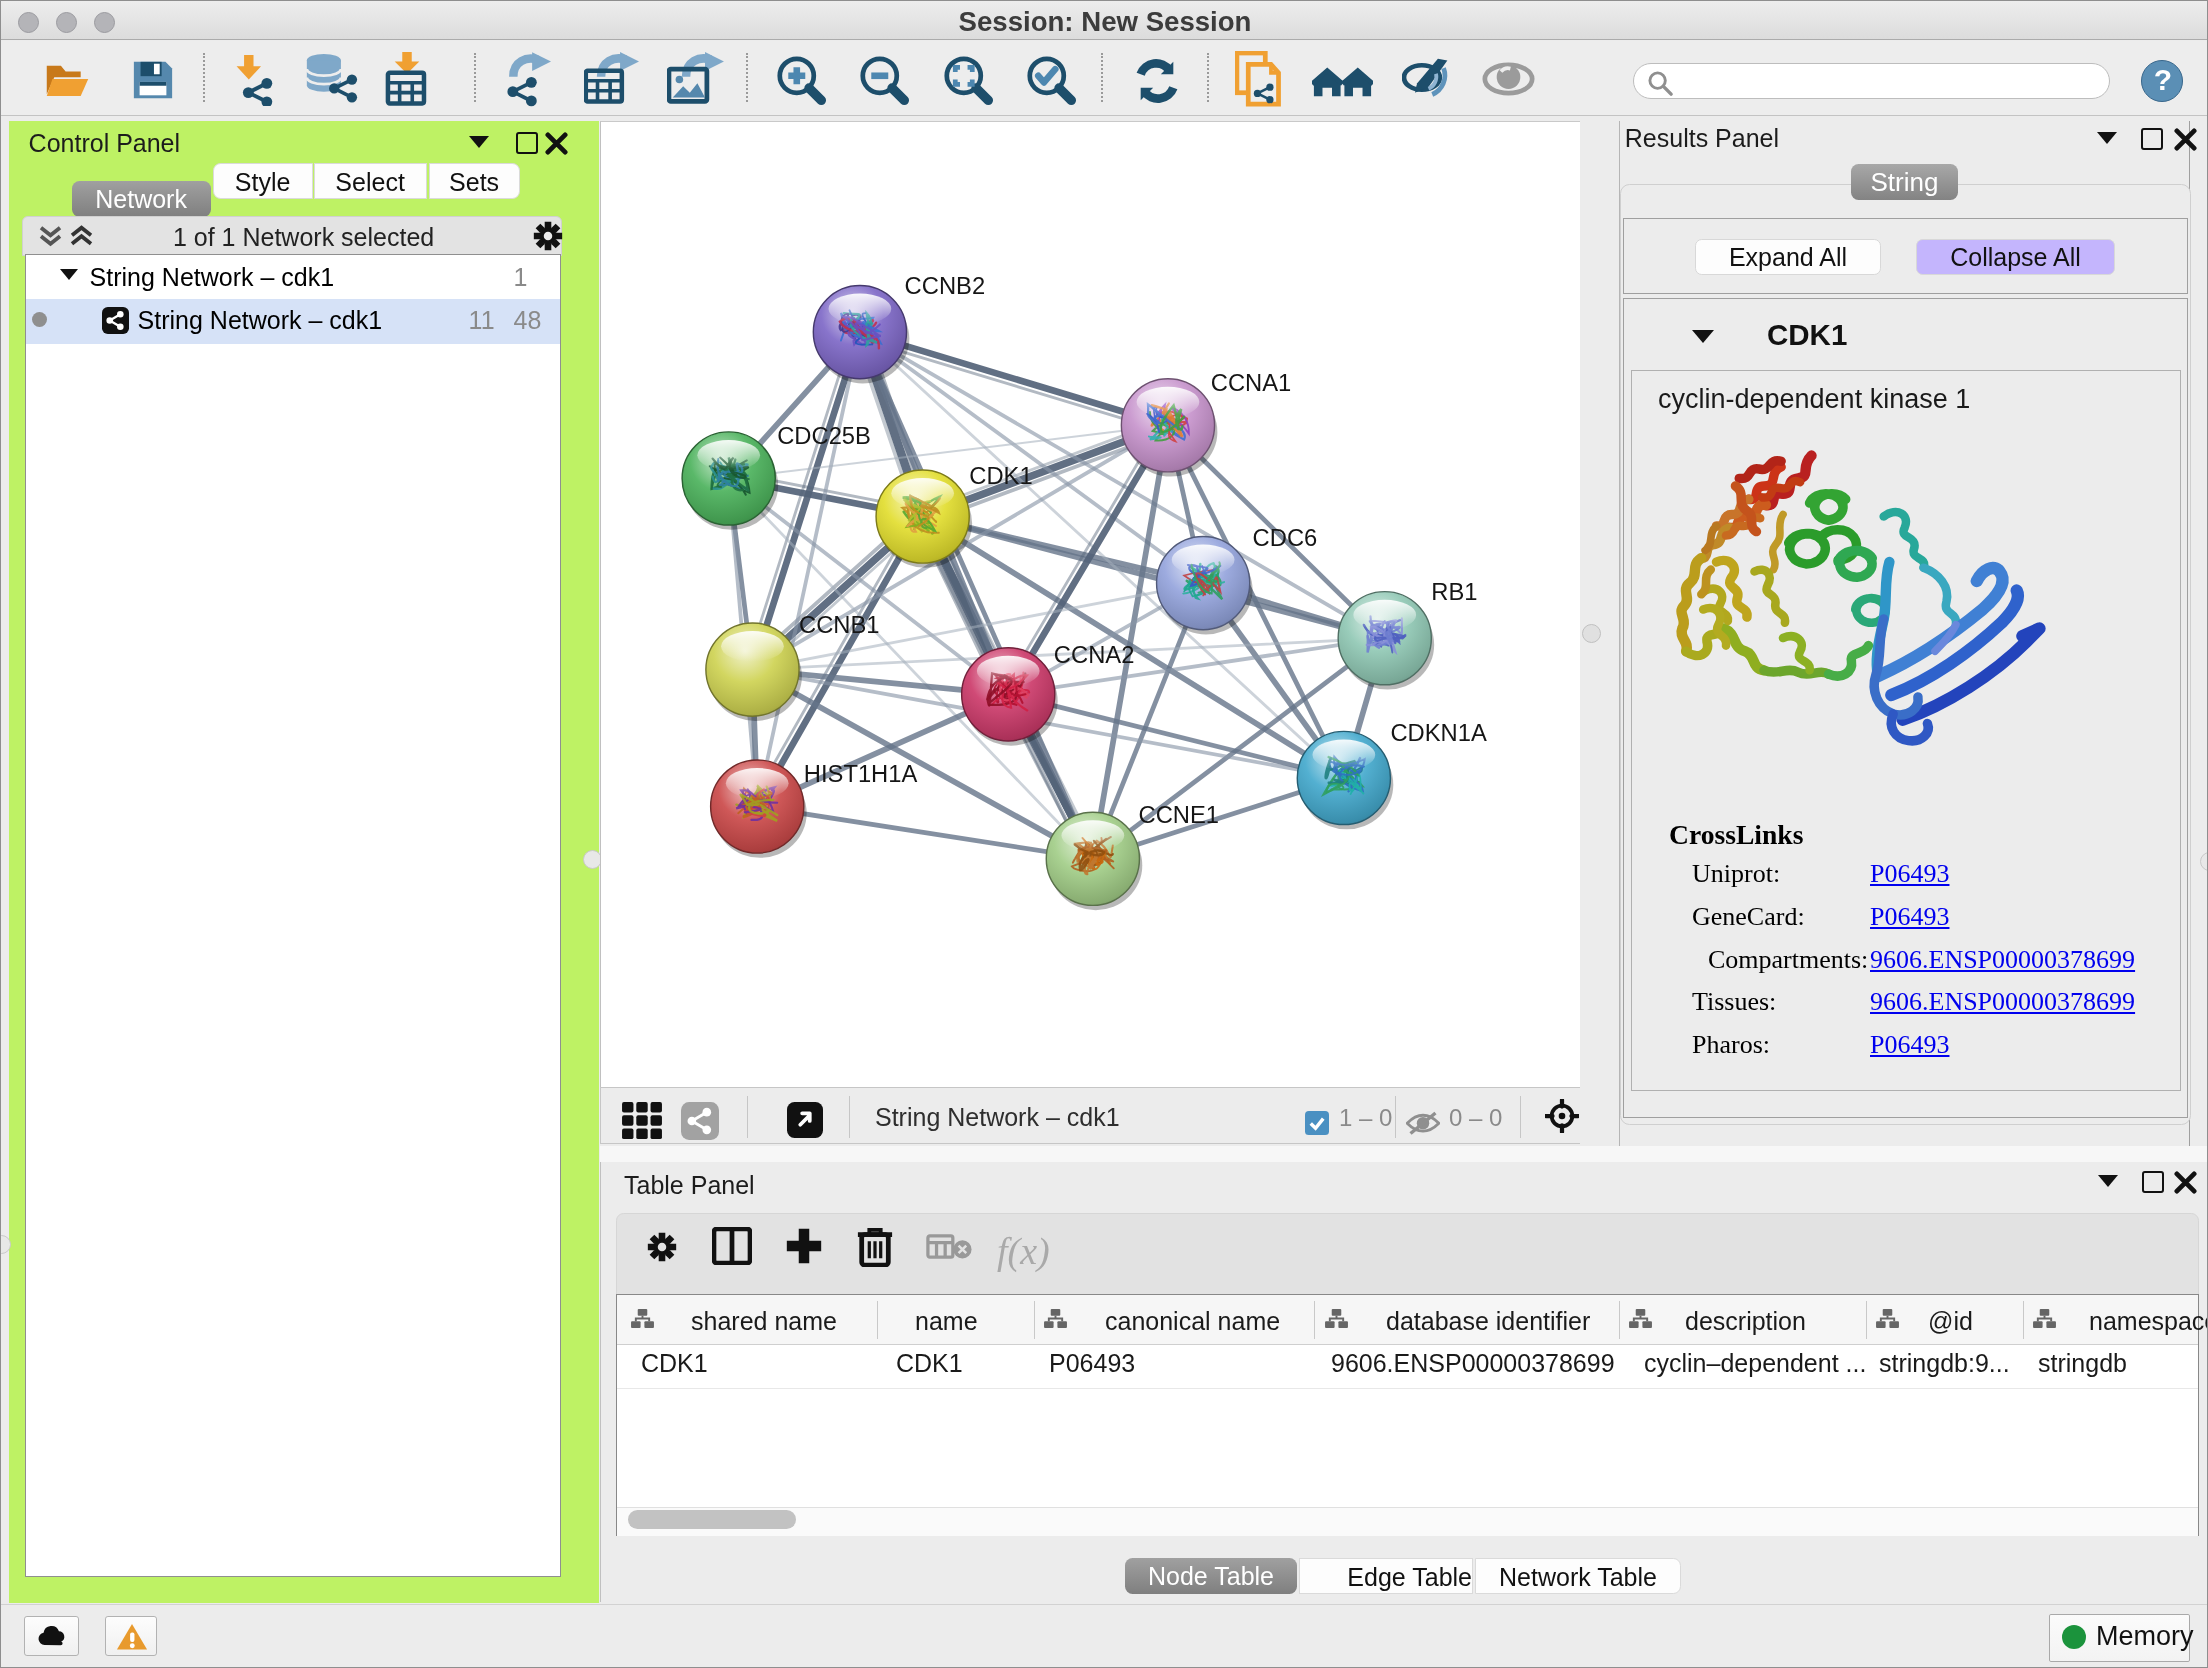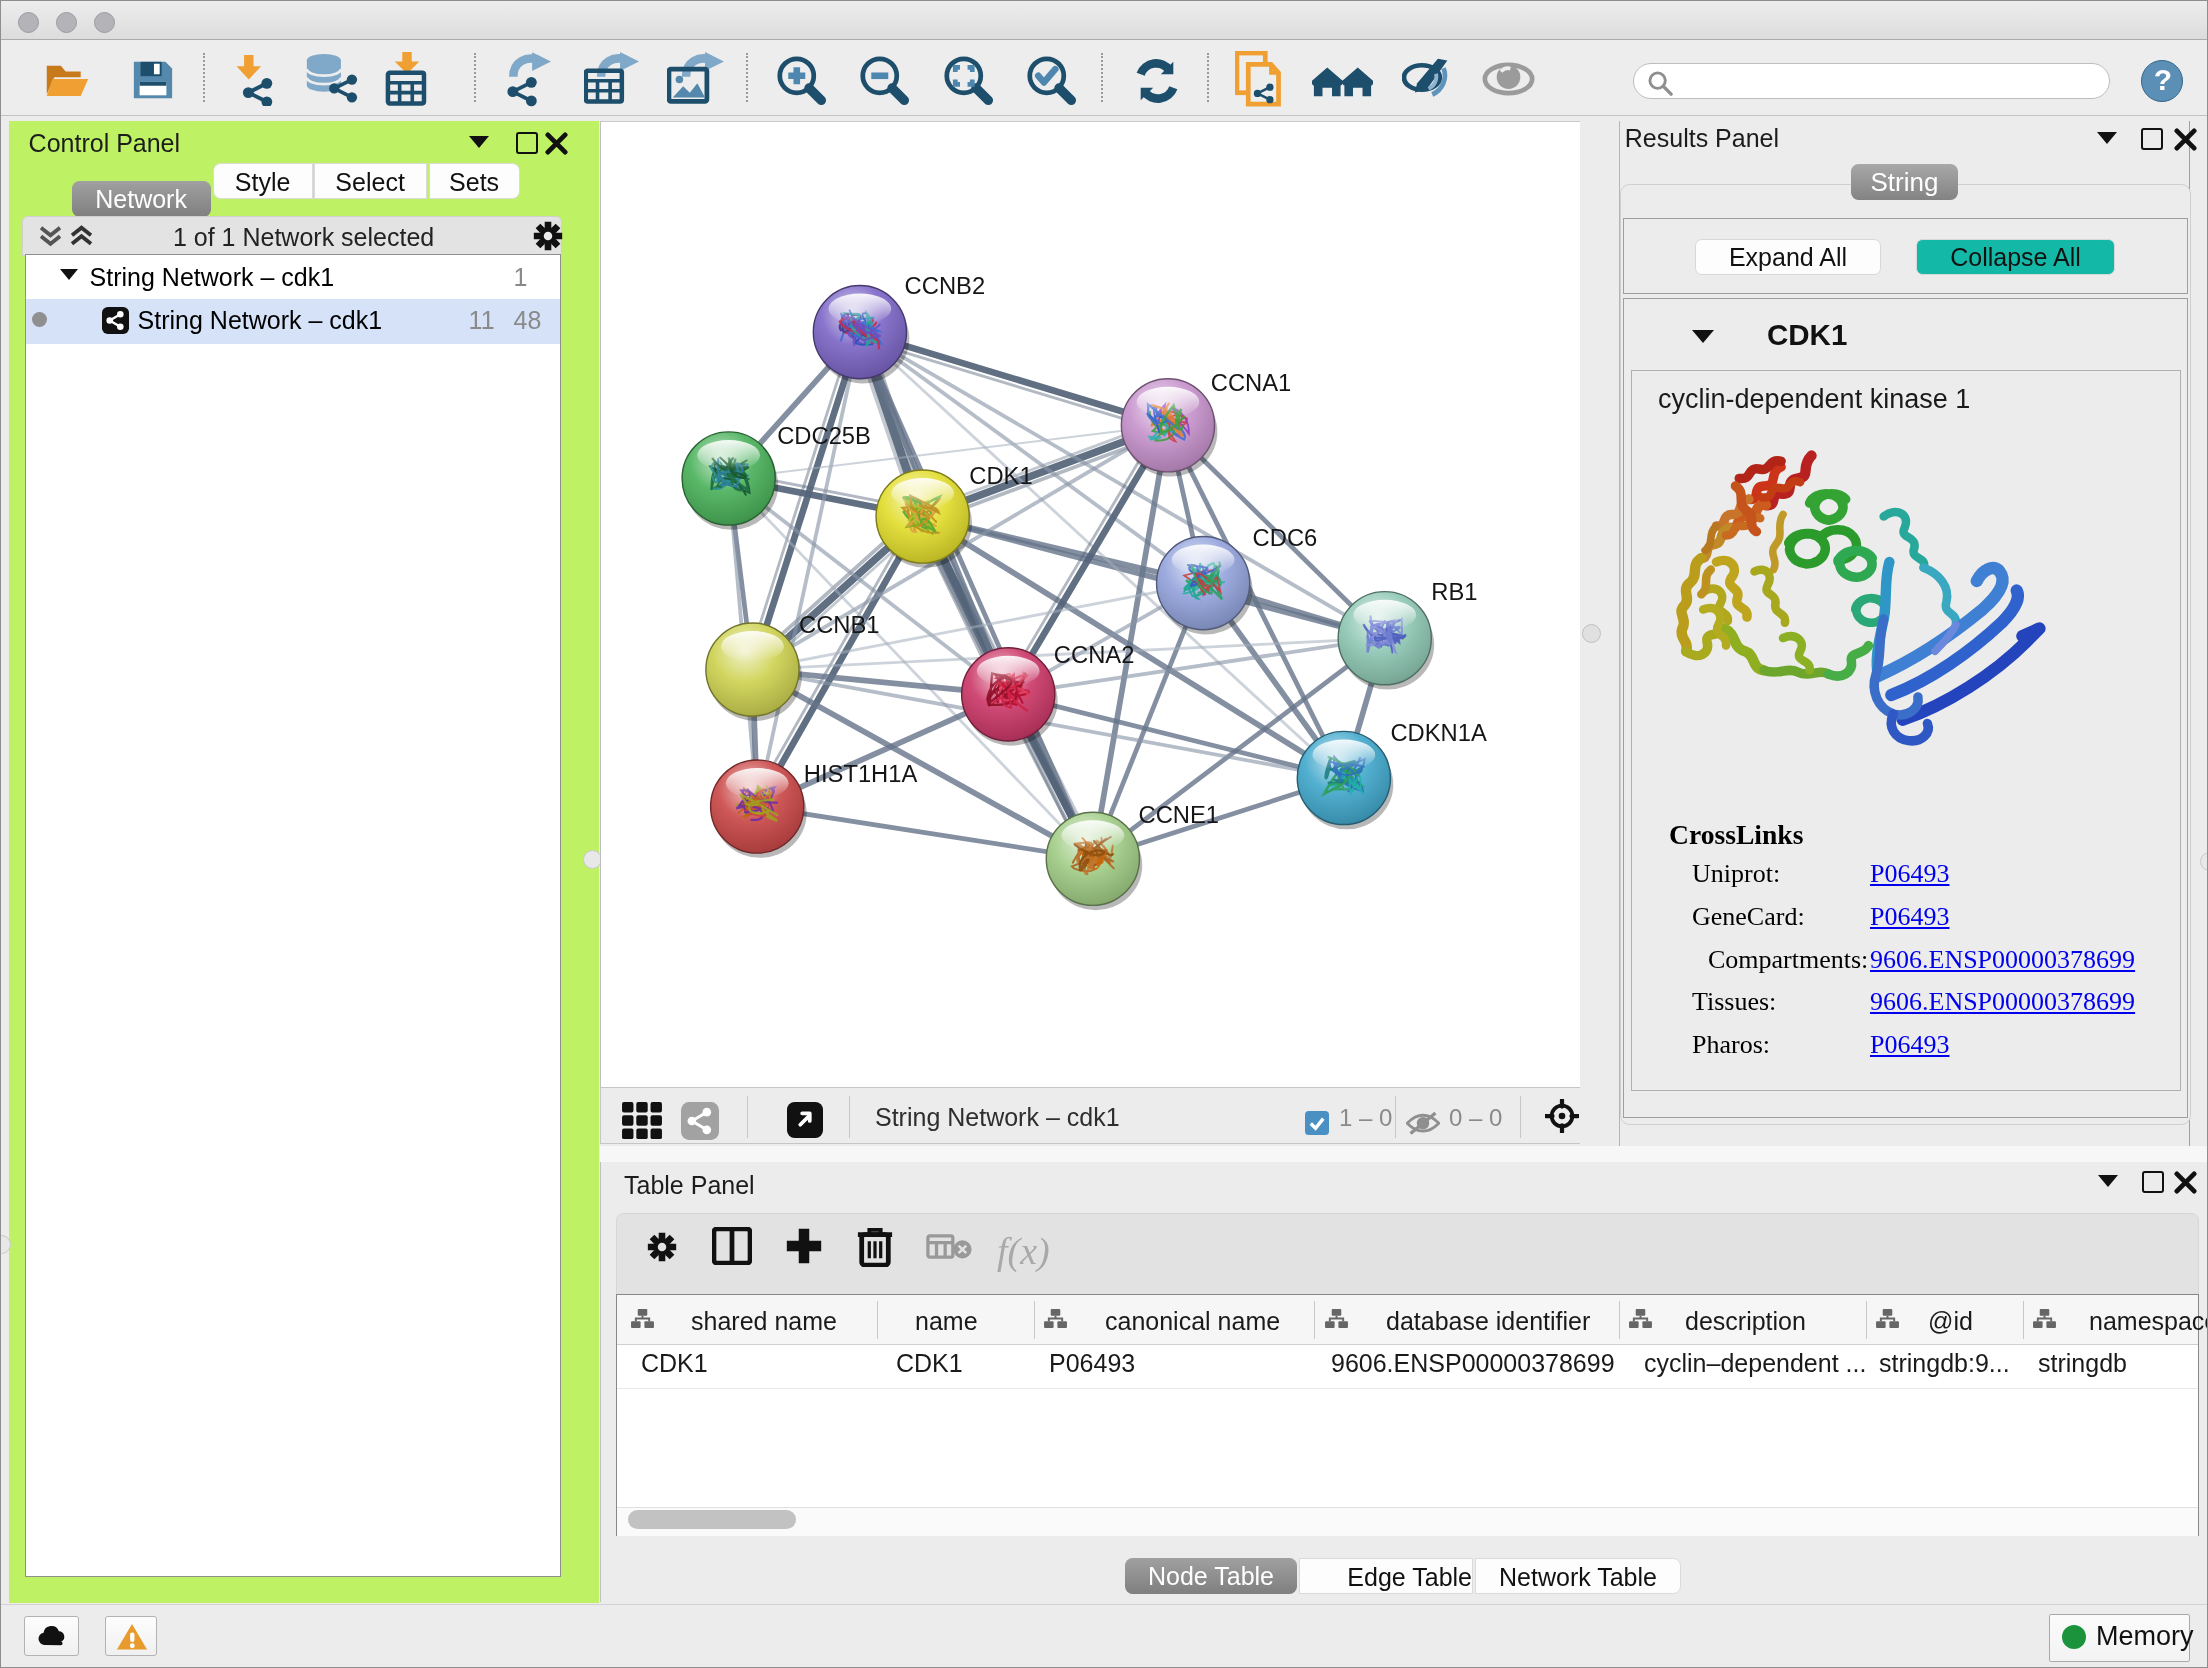--- a/index.html
+++ b/index.html
@@ -55,20 +55,21 @@
 .sbtn { position:absolute; top:11.4px; height:40px; background:linear-gradient(#fdfdfd,#f0f0f0);
   border:1px solid #b2b2b2; border-radius:2.9px;padding-left:28px; }
 </style>
 </head>
 <body>
 
 <div id="titlebar">
   <div class="tl" style="left:17px;"></div>
   <div class="tl" style="left:55px;"></div>
   <div class="tl" style="left:93px;"></div>
+  <div id="title">Session: New Session</div>
 </div>
 
 <div id="toolbar">
 <svg class="tbi" style="left:42px;top:17px;" width="49" height="44" viewBox="0 0 52 46">
 <path d="M4 38 V8 h15 l5 6 h16 v6 H12 z" fill="#c8791a"></path>
 <path d="M10 22 h38 l-8 18 H4 z" fill="#f0a032"></path>
 </svg>
 <svg class="tbi" style="left:129px;top:17px;" width="46" height="44" viewBox="0 0 48 46">
 <path d="M4 4 h33 l7 7 v31 H4 z" fill="#5588ad"></path>
 <rect x="11" y="4" width="22" height="15" fill="#1d4e6b"></rect>
@@ -730,21 +731,21 @@
 <div class="phdr" style="position:absolute;left:4.8px;top:2.9px;">Results Panel</div>
 <div class="wbtn tri-d" style="left:477px;top:11.4px;"></div>
 <div class="wbtn sqr" style="left:521px;top:6.7px;"></div>
 <svg class="wbtn" style="left:554px;top:6.7px;" width="23" height="23" viewBox="0 0 24 24">
       <path d="M3 3 L21 21 M21 3 L3 21" stroke="#111" stroke-width="5" stroke-linecap="round"></path>
     </svg>
 <div style="position:absolute;left:231px;top:43px;width:107px;height:36px;border-radius:7.6px;background:linear-gradient(#a8a8a8,#838383);color:#fff;text-align:center;line-height:36px;font-size:26px;z-index:5;">String</div>
 <div style="position:absolute;left:0;top:63px;width:571px;height:941px;background:#ececec;border:1px solid #cfcfcf;border-radius:9.5px;"></div>
 <div style="position:absolute;left:2.9px;top:97px;width:565px;height:76px;border:1px solid #9f9f9f;background:#ececec;"></div>
 <div style="position:absolute;left:75px;top:118px;width:186px;height:36px;background:#fdfdfd;border:1px solid #d8d8d8;border-radius:6.7px;text-align:center;line-height:34px;font-size:25px;color:#111;">Expand All</div>
-<div style="position:absolute;left:296px;top:118px;width:199px;height:36px;background:#14b8a6;border:1px solid #d8d8d8;border-radius:6.7px;text-align:center;line-height:34px;font-size:25px;color:#111;">Collapse All</div>
+<div style="position:absolute;left:296px;top:118px;width:199px;height:36px;background:#c4b5fd;border:1px solid #d8d8d8;border-radius:6.7px;text-align:center;line-height:34px;font-size:25px;color:#111;">Collapse All</div>
 <div style="position:absolute;left:2.9px;top:177px;width:565px;height:820px;border:1px solid #9f9f9f;background:#ececec;"></div>
 <div class="tri-d" style="position:absolute;left:72px;top:209px;border-left-width:11.4px;border-right-width:11.4px;border-top-width:13.3px;"></div>
 <div style="position:absolute;left:147px;top:197px;font-size:29.5px;font-weight:bold;color:#111;">CDK1</div>
 <div style="position:absolute;left:10.5px;top:249px;width:550px;height:721px;border:1px solid #b0b0b0;background:#ececec;"></div>
 <div style="position:absolute;left:38px;top:263px;font-size:27px;color:#1a1a1a;">cyclin-dependent kinase 1</div>
 <svg style="position:absolute;left:49px;top:327px;" width="380" height="323" viewBox="0 0 400 340">
 <g fill="none" stroke-linecap="round" stroke-linejoin="round">
 <path d="M150 8 C138 20 150 30 136 32 C120 34 134 50 118 48 C104 46 116 62 102 60" stroke="#b92020" stroke-width="11"></path>
 <path d="M118 20 C104 26 116 40 100 40 C86 40 98 56 84 54" stroke="#cc3318" stroke-width="10"></path>
 <path d="M102 60 C88 58 96 74 82 72 C68 70 78 86 64 84" stroke="#cc5c1e" stroke-width="11"></path>

